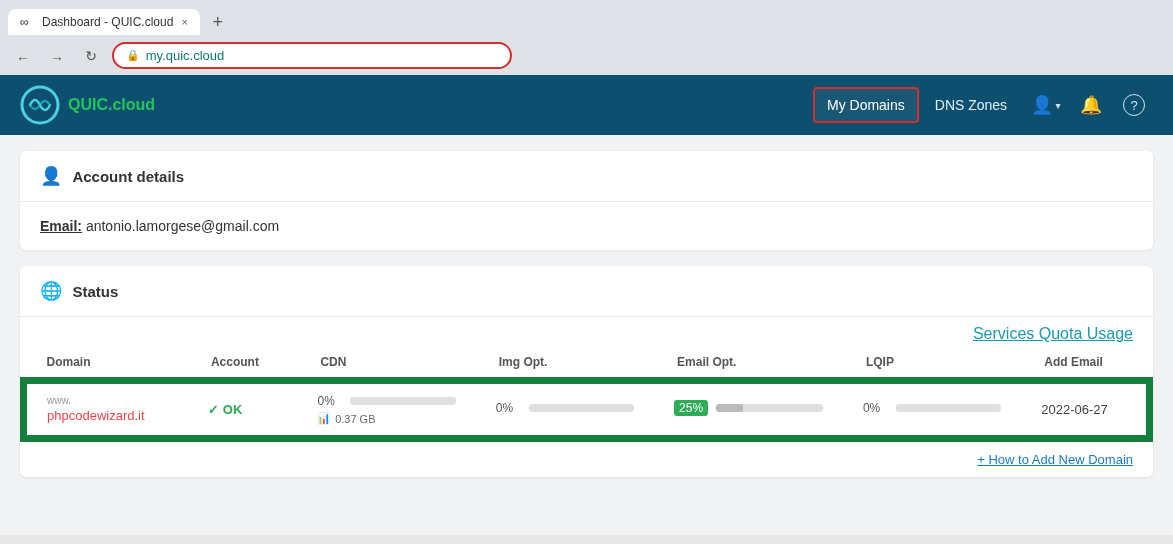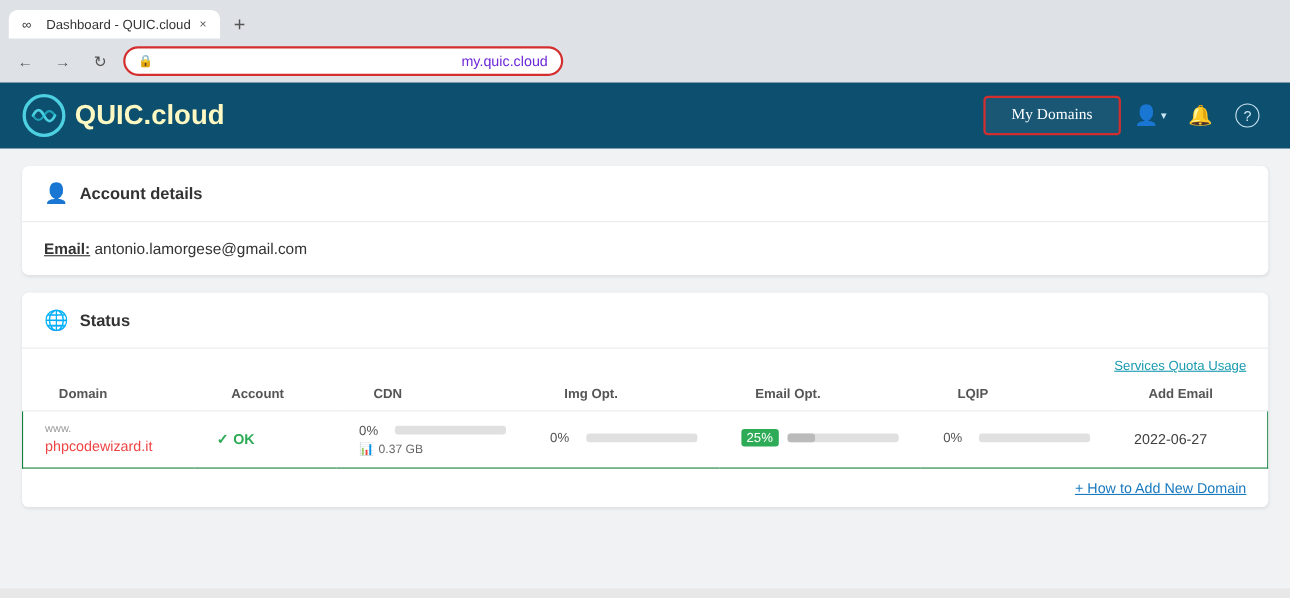--- a/index.html
+++ b/index.html
@@ -9,56 +9,56 @@
     .browser-chrome { background: #dee1e6; padding: 0; }
     .browser-tab-bar { display: flex; align-items: center; padding: 8px 8px 0; gap: 0; }
     .browser-tab { display: flex; align-items: center; background: #fff; border-radius: 8px 8px 0 0; padding: 6px 12px; font-size: 12px; color: #333; gap: 8px; min-width: 180px; }
     .browser-tab .favicon { width: 14px; height: 14px; }
     .browser-tab .tab-close { margin-left: auto; color: #666; font-size: 11px; cursor: pointer; }
     .new-tab-btn { width: 28px; height: 28px; display: flex; align-items: center; justify-content: center; color: #555; font-size: 18px; cursor: pointer; margin-left: 4px; }
     .browser-controls { display: flex; align-items: center; padding: 6px 10px; gap: 8px; background: #dee1e6; }
     .nav-btn { width: 26px; height: 26px; border-radius: 50%; border: none; background: transparent; cursor: pointer; font-size: 14px; color: #555; display: flex; align-items: center; justify-content: center; }
     .address-bar { flex: 1; display: flex; align-items: center; background: #fff; border: 2px solid #d32f2f; border-radius: 20px; padding: 4px 12px; font-size: 13px; gap: 6px; max-width: 400px; }
     .address-bar .lock-icon { color: #666; font-size: 11px; }
-    .address-bar input { border: none; outline: none; font-size: 13px; color: #6d28d9; flex: 1; background: transparent; text-align: right; }
+    .address-bar input { border: none; outline: none; font-size: 13px; color: #0f766e; flex: 1; background: transparent; }
 
     
     .app { background: #f0f2f4; min-height: 460px; }
 
     
     .navbar { background: #0d4f6e; display: flex; align-items: center; padding: 0 20px; height: 60px; }
-    .logo { display: flex; align-items: center; gap: 8px; color: #fef9c3; font-size: 25px; font-weight: 600; }
+    .logo { display: flex; align-items: center; gap: 8px; color: #22c55e; font-size: 16px; font-weight: 600; }
     .nav-spacer { flex: 1; }
     .nav-links { display: flex; align-items: center; gap: 4px; }
-    .nav-link { color: #e0f0f8; padding: 8px 24px; font-size: 14px; cursor: pointer; border-radius: 4px; white-space: nowrap; font-family: Liberation Serif, serif; }
+    .nav-link { color: #e0f0f8; padding: 8px 12px; font-size: 14px; cursor: pointer; border-radius: 4px; white-space: nowrap; }
     .nav-link.active { border: 2px solid #d32f2f; color: #fff; background: rgba(255,255,255,0.05); }
     .nav-icon-btn { color: #cce6f4; font-size: 18px; padding: 8px; cursor: pointer; display: flex; align-items: center; }
 
     
     .content { padding: 16px 20px; }
 
     
     .card { background: #fff; border-radius: 6px; margin-bottom: 16px; overflow: hidden; box-shadow: 0 1px 3px rgba(0,0,0,0.08); }
     .card-header { padding: 14px 20px; border-bottom: 1px solid #e8eaed; display: flex; align-items: center; gap: 10px; font-size: 15px; font-weight: 600; color: #333; }
     .card-header-icon { color: #1a9ab0; font-size: 18px; }
     .card-body { padding: 16px 20px; }
 
     
     .email-row { font-size: 14px; color: #333; }
     .email-row strong { font-weight: 700; text-decoration: underline; }
 
     
     .domains-card .card-header { border-bottom: 1px solid #e8eaed; }
 
-    .quota-header { text-align: right; padding: 8px 20px 4px; font-size: 12px; color: #1a9ab0; }
+    .quota-header { text-align: right; padding: 8px 20px 4px; font-size: 16px; color: #1a9ab0; }
     .quota-link { color: #1a9ab0; text-decoration: underline; cursor: pointer; }
 
     .table-wrapper { padding: 0; }
     table { width: 100%; border-collapse: collapse; font-size: 13px; }
-    thead th { padding: 8px 33px 8px; text-align: left; color: #555; font-weight: 600; font-size: 12px; border-bottom: 1px solid #e8eaed; }
+    thead th { padding: 8px 23px 8px; text-align: left; color: #555; font-weight: 600; font-size: 12px; border-bottom: 1px solid #e8eaed; }
     tbody tr { border: 2px solid #d32f2f; }
     tbody td { padding: 10px 20px; vertical-align: middle; }
 
     .domain-link { color: #ef4444; text-decoration: none; font-size: 13px; }
     .domain-www { font-size: 10px; color: #999; display: block; line-height: 1; margin-bottom: 2px; }
 
     .status-ok { color: #2eab56; font-weight: 600; display: flex; align-items: center; gap: 4px; }
     .check-icon { color: #2eab56; }
 
     .progress-cell { min-width: 140px; }
@@ -106,20 +106,21 @@
       <svg width="40" height="40" viewBox="0 0 40 40">
         <circle cx="20" cy="20" r="18" fill="none" stroke="#4dd0e1" stroke-width="3"></circle>
         <path d="M10 20 Q15 10 20 20 Q25 30 30 20" fill="none" stroke="#4dd0e1" stroke-width="2.5" stroke-linecap="round"></path>
         <path d="M10 20 Q15 28 20 20 Q25 12 30 20" fill="none" stroke="#26c6da" stroke-width="2" stroke-linecap="round" opacity="0.7"></path>
       </svg>
       <span>QUIC.cloud</span>
     </div>
     <div class="nav-spacer"></div>
     <div class="nav-links">
       <div class="nav-link active">My Domains</div>
+      <div class="nav-link">DNS Zones</div>
       <div class="nav-icon-btn">
         <span>👤</span>
         <span style="font-size:10px; margin-left:2px;">▾</span>
       </div>
       <div class="nav-icon-btn">
         <span>🔔</span>
       </div>
       <div class="nav-icon-btn">
         <span style="border:1px solid #cce6f4; border-radius:50%; width:22px; height:22px; display:flex; align-items:center; justify-content:center; font-size:13px; color:#cce6f4;">?</span>
       </div>
@@ -158,21 +159,21 @@
               <th>Domain</th>
               <th>Account</th>
               <th>CDN</th>
               <th>Img Opt.</th>
               <th>Email Opt.</th>
               <th>LQIP</th>
               <th>Add Email</th>
             </tr>
           </thead>
           <tbody>
-            <tr style="border: 1px solid #15803d;">
+            <tr style="border: 7px solid #15803d;">
               <td>
                 <span class="domain-www">www.</span>
                 <a class="domain-link">phpcodewizard.it</a>
               </td>
               <td>
                 <span class="status-ok">
                   <span class="check-icon">✓</span>
                   <span>OK</span>
                 </span>
               </td>

